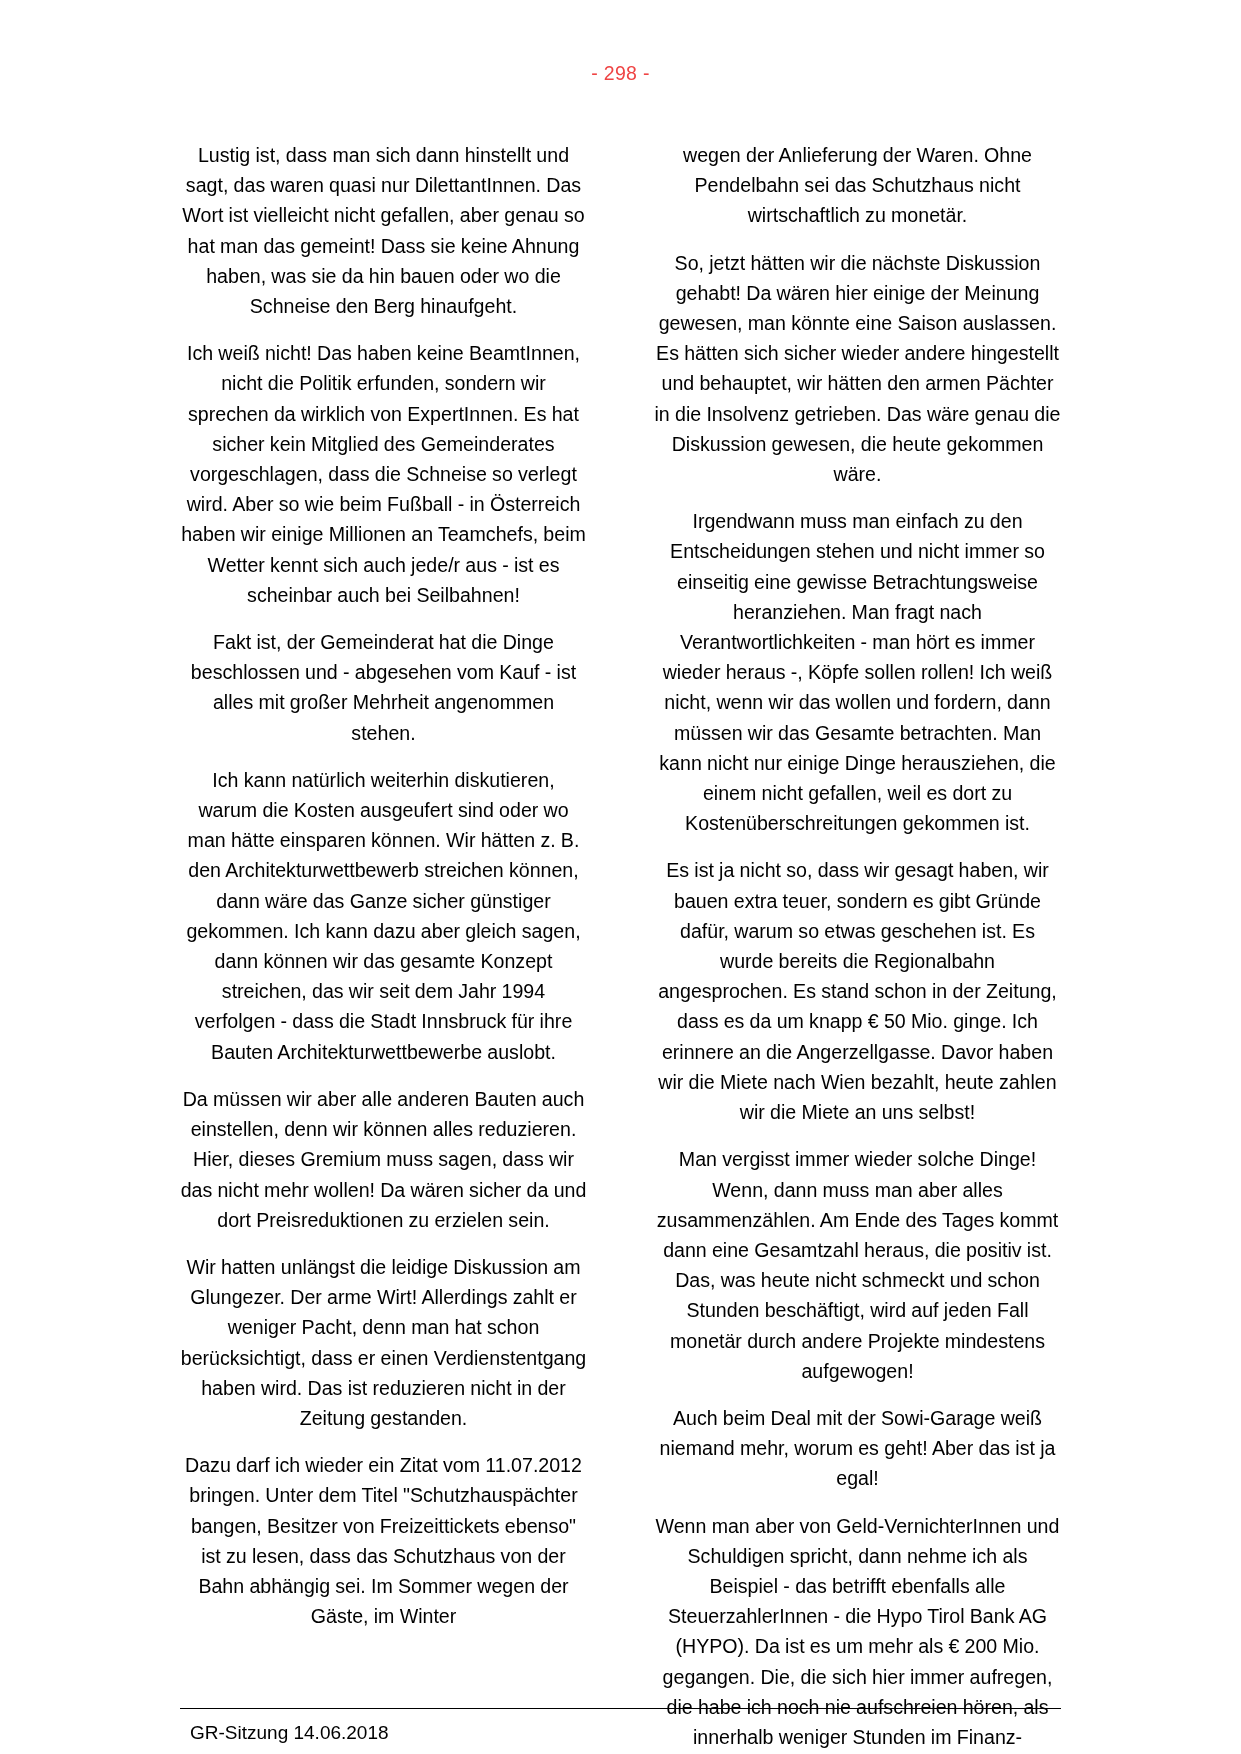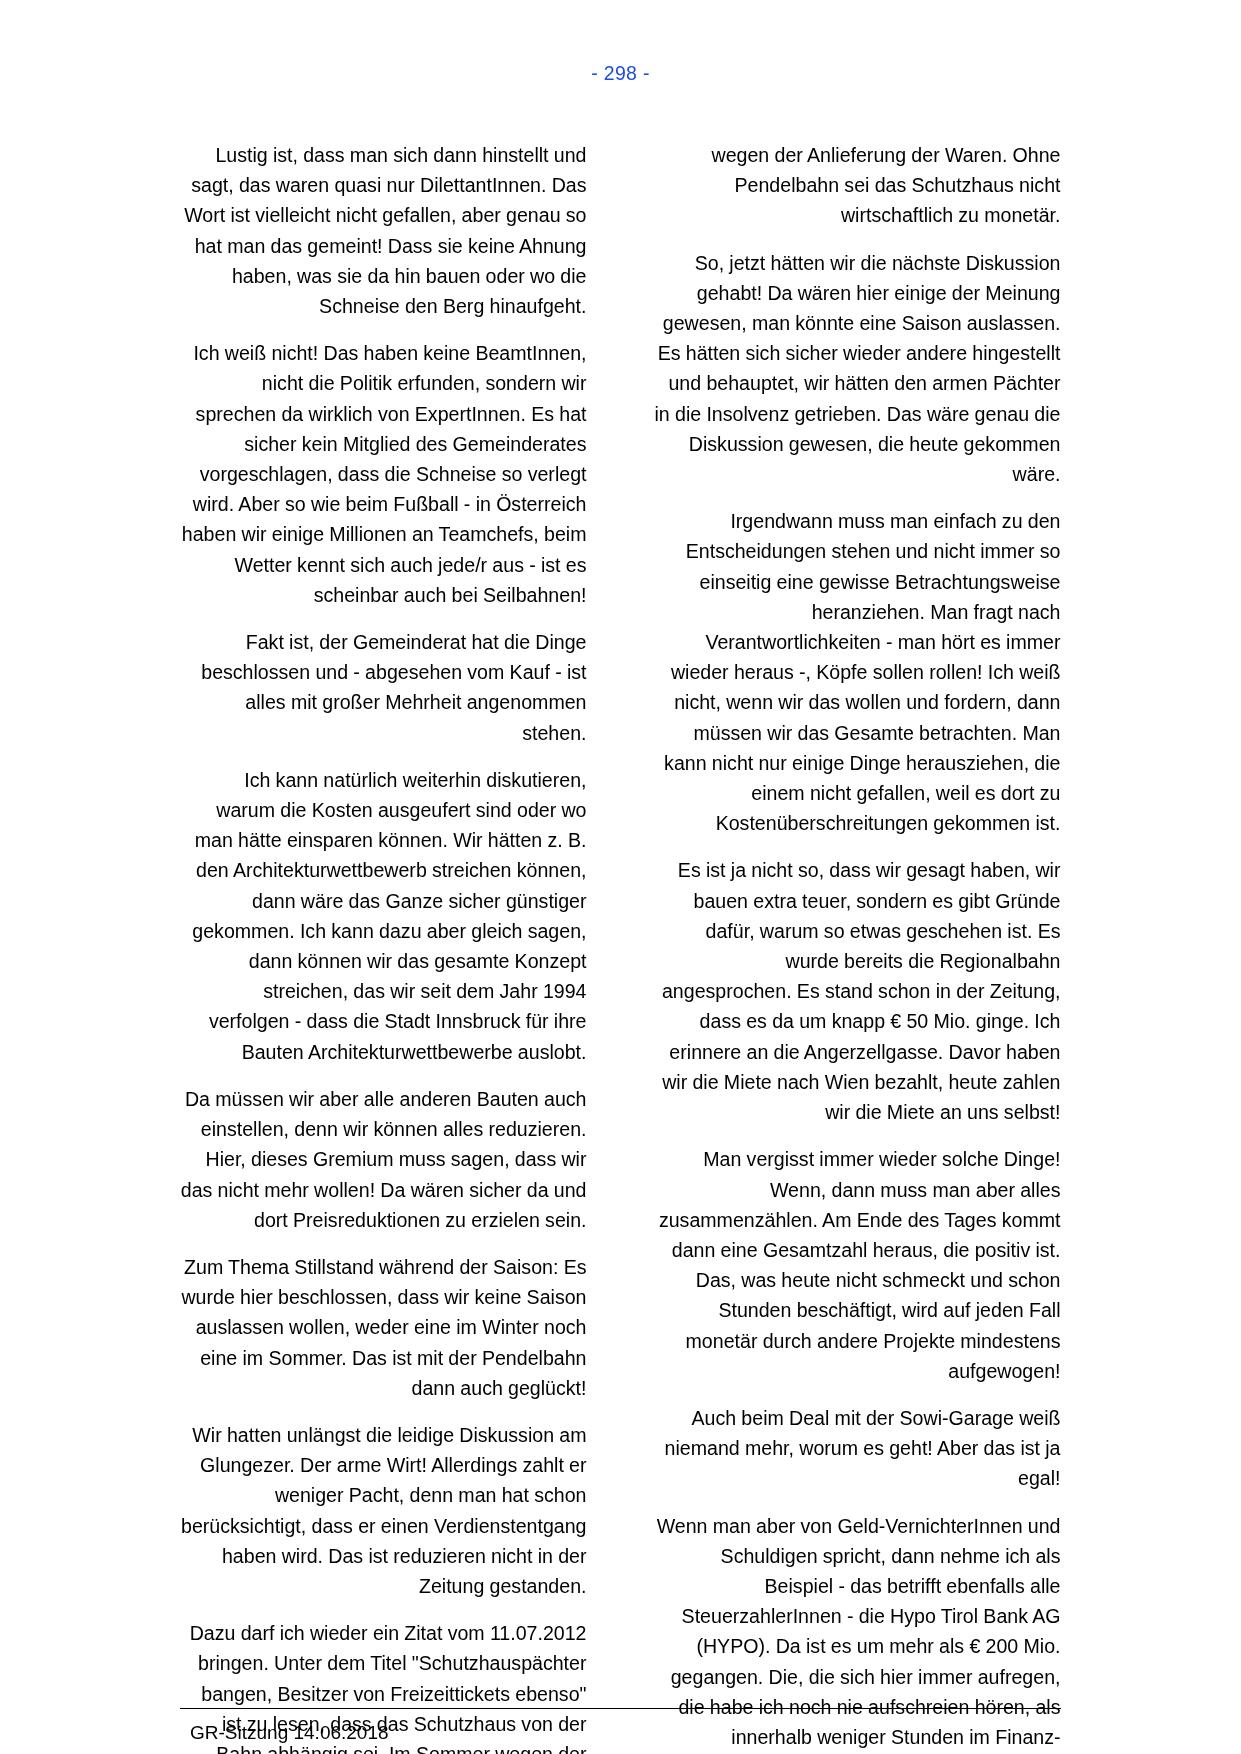--- a/index.html
+++ b/index.html
@@ -20,39 +20,39 @@
     height: 1754px;
     box-sizing: border-box;
     padding: 0;
     position: relative;
   }
   .page-number {
     text-align: center;
     font-size: 19.5px;
     letter-spacing: 0.3px;
     margin-top: 62px;
-    color: #1d4ed8;
+    color: #ef4444;
   }
   .columns {
     display: flex;
     flex-direction: row;
     gap: 68px;
     margin: 0 auto;
     padding-top: 55px;
     width: 880px;
   }
   .column {
     width: 406px;
     flex: 0 0 406px;
   }
   .column p {
     margin: 0 0 17px 0;
     font-size: 19.6px;
     line-height: 30.2px;
-    text-align: right;
+    text-align: center;
     word-spacing: -0.2px;
     hyphens: manual;
   }
   .footer-rule {
     position: absolute;
     left: 180px;
     right: 180px;
     bottom: 107px;
     border-top: 1px solid #000;
   }
@@ -71,21 +71,20 @@
   <div class="page-number">- 298 -</div>
 
   <div class="columns">
 
     <div class="column">
       <p>Lustig ist, dass man sich dann hinstellt und sagt, das waren quasi nur DilettantInnen. Das Wort ist vielleicht nicht gefallen, aber genau so hat man das gemeint! Dass sie keine Ahnung haben, was sie da hin bauen oder wo die Schneise den Berg hinaufgeht.</p>
       <p>Ich weiß nicht! Das haben keine BeamtInnen, nicht die Politik erfunden, sondern wir sprechen da wirklich von ExpertInnen. Es hat sicher kein Mitglied des Gemeinderates vorgeschlagen, dass die Schneise so verlegt wird. Aber so wie beim Fußball - in Österreich haben wir einige Millionen an Teamchefs, beim Wetter kennt sich auch jede/r aus - ist es scheinbar auch bei Seilbahnen!</p>
       <p>Fakt ist, der Gemeinderat hat die Dinge beschlossen und - abgesehen vom Kauf - ist alles mit großer Mehrheit angenommen stehen.</p>
       <p>Ich kann natürlich weiterhin diskutieren, warum die Kosten ausgeufert sind oder wo man hätte einsparen können. Wir hätten z. B. den Architekturwettbewerb streichen können, dann wäre das Ganze sicher günstiger gekommen. Ich kann dazu aber gleich sagen, dann können wir das gesamte Konzept streichen, das wir seit dem Jahr 1994 verfolgen - dass die Stadt Innsbruck für ihre Bauten Architekturwettbewerbe auslobt.</p>
       <p>Da müssen wir aber alle anderen Bauten auch einstellen, denn wir können alles reduzieren. Hier, dieses Gremium muss sagen, dass wir das nicht mehr wollen! Da wären sicher da und dort Preisreduktionen zu erzielen sein.</p>
-      <p>Zum Thema Stillstand während der Saison: Es wurde hier beschlossen, dass wir keine Saison auslassen wollen, weder eine im Winter noch eine im Sommer. Das ist mit der Pendelbahn dann auch geglückt!</p>
       <p>Wir hatten unlängst die leidige Diskussion am Glungezer. Der arme Wirt! Allerdings zahlt er weniger Pacht, denn man hat schon berücksichtigt, dass er einen Verdienstentgang haben wird. Das ist reduzieren nicht in der Zeitung gestanden.</p>
       <p>Dazu darf ich wieder ein Zitat vom 11.07.2012 bringen. Unter dem Titel "Schutzhauspächter bangen, Besitzer von Freizeittickets ebenso" ist zu lesen, dass das Schutzhaus von der Bahn abhängig sei. Im Sommer wegen der Gäste, im Winter</p>
     </div>
 
     <div class="column">
       <p>wegen der Anlieferung der Waren. Ohne Pendelbahn sei das Schutzhaus nicht wirtschaftlich zu monetär.</p>
       <p>So, jetzt hätten wir die nächste Diskussion gehabt! Da wären hier einige der Meinung gewesen, man könnte eine Saison auslassen. Es hätten sich sicher wieder andere hingestellt und behauptet, wir hätten den armen Pächter in die Insolvenz getrieben. Das wäre genau die Diskussion gewesen, die heute gekommen wäre.</p>
       <p>Irgendwann muss man einfach zu den Entscheidungen stehen und nicht immer so einseitig eine gewisse Betrachtungsweise heranziehen. Man fragt nach Verantwortlichkeiten - man hört es immer wieder heraus -, Köpfe sollen rollen! Ich weiß nicht, wenn wir das wollen und fordern, dann müssen wir das Gesamte betrachten. Man kann nicht nur einige Dinge herausziehen, die einem nicht gefallen, weil es dort zu Kostenüberschreitungen gekommen ist.</p>
       <p>Es ist ja nicht so, dass wir gesagt haben, wir bauen extra teuer, sondern es gibt Gründe dafür, warum so etwas geschehen ist. Es wurde bereits die Regionalbahn angesprochen. Es stand schon in der Zeitung, dass es da um knapp € 50 Mio. ginge. Ich erinnere an die Angerzellgasse. Davor haben wir die Miete nach Wien bezahlt, heute zahlen wir die Miete an uns selbst!</p>
       <p>Man vergisst immer wieder solche Dinge! Wenn, dann muss man aber alles zusammenzählen. Am Ende des Tages kommt dann eine Gesamtzahl heraus, die positiv ist. Das, was heute nicht schmeckt und schon Stunden beschäftigt, wird auf jeden Fall monetär durch andere Projekte mindestens aufgewogen!</p>

